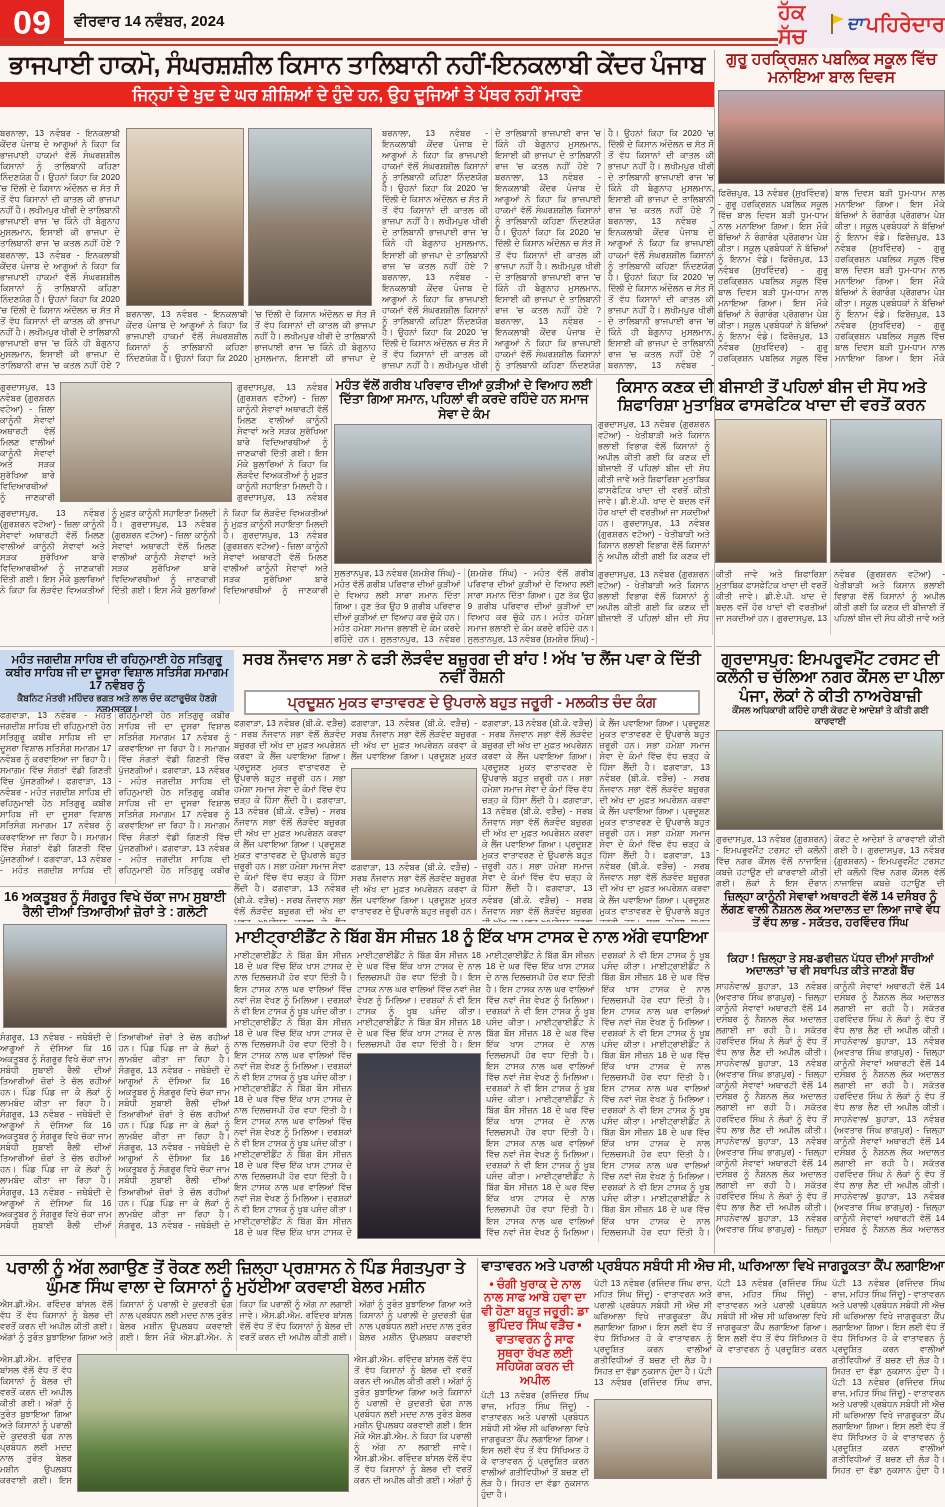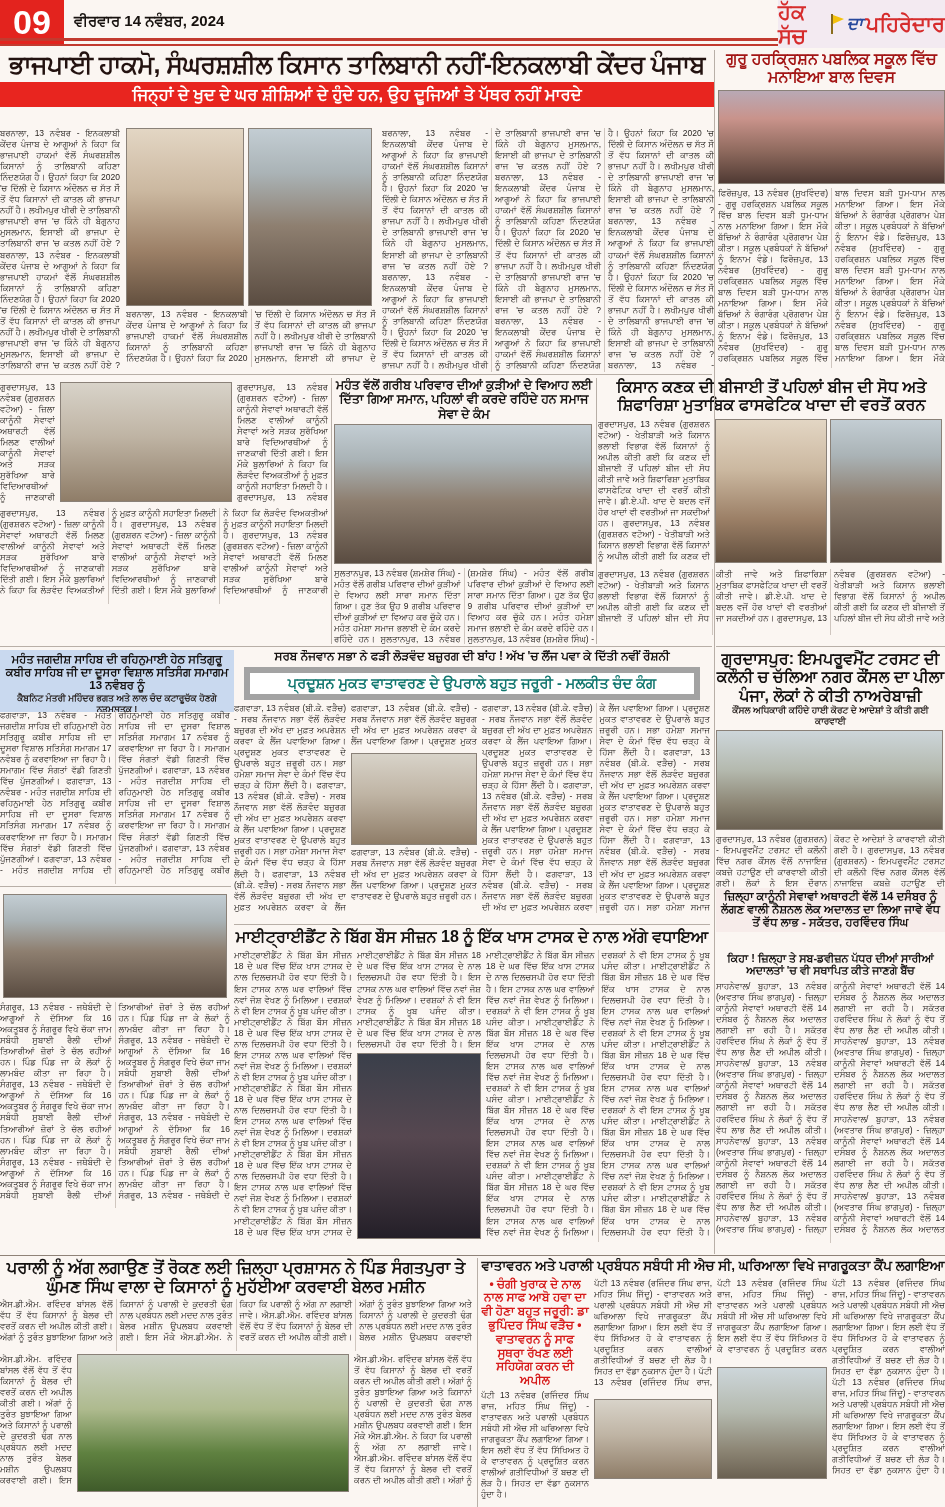--- a/index.html
+++ b/index.html
@@ -20,21 +20,21 @@
   .redrule2{position:absolute;left:0;top:44px;width:780px;height:2px;background:#c23a2f;}
   .masthead{position:absolute;left:778px;top:0;width:167px;height:48px;background:#f3eaf1;
             display:flex;align-items:center;justify-content:center;gap:3px;}
   .masthead .m-red{color:#d62c2c;font-size:21px;font-weight:bold;}
   .masthead .m-blue{color:#27489c;font-size:17px;font-weight:bold;font-style:italic;}
   
   .lead-h{font-size:25px;letter-spacing:-0.5px;color:#231210;}
   .banner{background:#e8251f;color:#ffffff;font-size:16.5px;font-weight:bold;text-align:center;
           padding:3px 0;margin-top:3px;}
   .sub-red{color:#d61a1a;}
-  .redbox{border:6px solid #a3a3a3;color:#0f766e;font-weight:bold;text-align:center;
+  .redbox{border:2px solid #a3a3a3;color:#7f1d1d;font-weight:bold;text-align:center;
           font-size:14.5px;padding:2px 0;margin:3px 10px;background:#fff;}
   .bluebox{background:#c9d9ef;padding:3px 2px;}
   .kicker{font-size:9px;font-weight:bold;text-align:center;color:#241d1a;}
   .ph-people{background:linear-gradient(180deg,#c3cdd3 0%,#aab3b6 25%,#8e7f70 55%,#5a4c41 100%);}
   .ph-warm{background:linear-gradient(180deg,#e3d6c4 0%,#cbb8a0 35%,#9b7f66 70%,#63503f 100%);}
   .ph-street{background:linear-gradient(180deg,#cdd6da 0%,#b4b9ae 40%,#8c8574 75%,#6b6152 100%);}
   .ph-dark{background:linear-gradient(180deg,#3a3f4a 0%,#564750 45%,#241f28 100%);}
   .ph-field{background:linear-gradient(180deg,#ccd1c5 0%,#aeba8e 40%,#5f8140 72%,#3f5b2a 100%);}
   .ph-room{background:linear-gradient(180deg,#d8d3c9 0%,#bfb4a4 45%,#8f7d68 100%);}
   .ph-stage{background:linear-gradient(180deg,#b9a9b5 0%,#c9938b 30%,#8f6a5e 65%,#4f3a33 100%);}
@@ -115,35 +115,36 @@
     <div class="body" style="height:66px;column-count:3;margin-top:4px;">ਗੁਰਦਾਸਪੁਰ, 13 ਨਵੰਬਰ (ਗੁਰਸ਼ਰਨ ਵਟੋਆ) - ਖੇਤੀਬਾੜੀ ਅਤੇ ਕਿਸਾਨ ਭਲਾਈ ਵਿਭਾਗ ਵੱਲੋਂ ਕਿਸਾਨਾਂ ਨੂੰ ਅਪੀਲ ਕੀਤੀ ਗਈ ਕਿ ਕਣਕ ਦੀ ਬੀਜਾਈ ਤੋਂ ਪਹਿਲਾਂ ਬੀਜ ਦੀ ਸੋਧ ਕੀਤੀ ਜਾਵੇ ਅਤੇ ਸ਼ਿਫਾਰਿਸ਼ਾ ਮੁਤਾਬਿਕ ਫਾਸਫੇਟਿਕ ਖਾਦਾ ਦੀ ਵਰਤੋਂ ਕੀਤੀ ਜਾਵੇ। ਡੀ.ਏ.ਪੀ. ਖਾਦ ਦੇ ਬਦਲ ਵਜੋਂ ਹੋਰ ਖਾਦਾਂ ਵੀ ਵਰਤੀਆਂ ਜਾ ਸਕਦੀਆਂ ਹਨ।  ਗੁਰਦਾਸਪੁਰ, 13 ਨਵੰਬਰ (ਗੁਰਸ਼ਰਨ ਵਟੋਆ) - ਖੇਤੀਬਾੜੀ ਅਤੇ ਕਿਸਾਨ ਭਲਾਈ ਵਿਭਾਗ ਵੱਲੋਂ ਕਿਸਾਨਾਂ ਨੂੰ ਅਪੀਲ ਕੀਤੀ ਗਈ ਕਿ ਕਣਕ ਦੀ ਬੀਜਾਈ ਤੋਂ ਪਹਿਲਾਂ ਬੀਜ ਦੀ ਸੋਧ ਕੀਤੀ ਜਾਵੇ ਅਤੇ ਸ਼ਿਫਾਰਿਸ਼ਾ ਮੁਤਾਬਿਕ ਫਾਸਫੇਟਿਕ ਖਾਦਾ ਦੀ ਵਰਤੋਂ ਕੀਤੀ ਜਾਵੇ। ਡੀ.ਏ.ਪੀ. ਖਾਦ ਦੇ ਬਦਲ ਵਜੋਂ ਹੋਰ ਖਾਦਾਂ ਵੀ ਵਰਤੀਆਂ ਜਾ ਸਕਦੀਆਂ ਹਨ।  ਗੁਰਦਾਸਪੁਰ, 13 ਨਵੰਬਰ (ਗੁਰਸ਼ਰਨ ਵਟੋਆ) - ਖੇਤੀਬਾੜੀ ਅਤੇ ਕਿਸਾਨ ਭਲਾਈ ਵਿਭਾਗ ਵੱਲੋਂ ਕਿਸਾਨਾਂ ਨੂੰ ਅਪੀਲ ਕੀਤੀ ਗਈ ਕਿ ਕਣਕ ਦੀ ਬੀਜਾਈ ਤੋਂ ਪਹਿਲਾਂ ਬੀਜ ਦੀ ਸੋਧ ਕੀਤੀ ਜਾਵੇ ਅਤੇ ਸ਼ਿਫਾਰਿਸ਼ਾ ਮੁਤਾਬਿਕ ਫਾਸਫੇਟਿਕ ਖਾਦਾ ਦੀ ਵਰਤੋਂ ਕੀਤੀ ਜਾਵੇ। ਡੀ.ਏ.ਪੀ. ਖਾਦ ਦੇ ਬਦਲ ਵਜੋਂ ਹੋਰ ਖਾਦਾਂ ਵੀ ਵਰਤੀਆਂ ਜਾ ਸਕਦੀਆਂ ਹਨ।  ਗੁਰਦਾਸਪੁਰ, 13 ਨਵੰਬਰ (ਗੁਰਸ਼ਰਨ ਵਟੋਆ) - ਖੇਤੀਬਾੜੀ ਅਤੇ ਕਿਸਾਨ ਭਲਾਈ ਵਿਭਾਗ ਵੱਲੋਂ ਕਿਸਾਨਾਂ ਨੂੰ ਅਪੀਲ ਕੀਤੀ ਗਈ ਕਿ ਕਣਕ ਦੀ ਬੀਜਾਈ ਤੋਂ ਪਹਿਲਾਂ ਬੀਜ ਦੀ ਸੋਧ ਕੀਤੀ ਜਾਵੇ ਅਤੇ ਸ਼ਿਫਾਰਿਸ਼ਾ ਮੁਤਾਬਿਕ ਫਾਸਫੇਟਿਕ ਖਾਦਾ ਦੀ ਵਰਤੋਂ ਕੀਤੀ ਜਾਵੇ। ਡੀ.ਏ.ਪੀ. ਖਾਦ ਦੇ ਬਦਲ ਵਜੋਂ ਹੋਰ ਖਾਦਾਂ ਵੀ ਵਰਤੀਆਂ ਜਾ ਸਕਦੀਆਂ ਹਨ। </div>
   </div>
 
   <div class="hline" style="left:0;top:646px;width:712px;"></div>
   <div class="hline" style="left:716px;top:646px;width:229px;"></div>
   <div class="vline" style="left:331px;top:378px;height:266px;"></div>
   <div class="vline" style="left:596px;top:378px;height:266px;"></div>
   <div class="vline" style="left:714px;top:50px;height:1204px;"></div>
 
   <div class="sec bluebox" style="left:0;top:650px;width:230px;height:56px;">
-    <div class="hl" style="font-size:11.5px;">ਮਹੰਤ ਜਗਦੀਸ਼ ਸਾਹਿਬ ਦੀ ਰਹਿਨੁਮਾਈ ਹੇਠ ਸਤਿਗੁਰੂ ਕਬੀਰ ਸਾਹਿਬ ਜੀ ਦਾ ਦੂਸਰਾ ਵਿਸ਼ਾਲ ਸਤਿਸੰਗ ਸਮਾਗਮ 13 ਨਵੰਬਰ ਨੂੰ</div>
+    <div class="hl" style="font-size:11.5px;">ਮਹੰਤ ਜਗਦੀਸ਼ ਸਾਹਿਬ ਦੀ ਰਹਿਨੁਮਾਈ ਹੇਠ ਸਤਿਗੁਰੂ ਕਬੀਰ ਸਾਹਿਬ ਜੀ ਦਾ ਦੂਸਰਾ ਵਿਸ਼ਾਲ ਸਤਿਸੰਗ ਸਮਾਗਮ 17 ਨਵੰਬਰ ਨੂੰ</div>
     <div class="kicker">ਕੈਬਨਿਟ ਮੰਤਰੀ ਮਹਿੰਦਰ ਭਗਤ ਅਤੇ ਲਾਲ ਚੰਦ ਕਟਾਰੂਚੱਕ ਹੋਣਗੇ ਨਤਮਸਤਕ !</div>
   </div>
   <div class="sec" style="left:0;top:710px;width:230px;height:174px;">
     <div class="body" style="height:100%;column-count:2;">ਫਗਵਾੜਾ, 13 ਨਵੰਬਰ - ਮਹੰਤ ਜਗਦੀਸ਼ ਸਾਹਿਬ ਦੀ ਰਹਿਨੁਮਾਈ ਹੇਠ ਸਤਿਗੁਰੂ ਕਬੀਰ ਸਾਹਿਬ ਜੀ ਦਾ ਦੂਸਰਾ ਵਿਸ਼ਾਲ ਸਤਿਸੰਗ ਸਮਾਗਮ 17 ਨਵੰਬਰ ਨੂੰ ਕਰਵਾਇਆ ਜਾ ਰਿਹਾ ਹੈ। ਸਮਾਗਮ ਵਿੱਚ ਸੰਗਤਾਂ ਵੱਡੀ ਗਿਣਤੀ ਵਿੱਚ ਪੁੱਜਣਗੀਆਂ।  ਫਗਵਾੜਾ, 13 ਨਵੰਬਰ - ਮਹੰਤ ਜਗਦੀਸ਼ ਸਾਹਿਬ ਦੀ ਰਹਿਨੁਮਾਈ ਹੇਠ ਸਤਿਗੁਰੂ ਕਬੀਰ ਸਾਹਿਬ ਜੀ ਦਾ ਦੂਸਰਾ ਵਿਸ਼ਾਲ ਸਤਿਸੰਗ ਸਮਾਗਮ 17 ਨਵੰਬਰ ਨੂੰ ਕਰਵਾਇਆ ਜਾ ਰਿਹਾ ਹੈ। ਸਮਾਗਮ ਵਿੱਚ ਸੰਗਤਾਂ ਵੱਡੀ ਗਿਣਤੀ ਵਿੱਚ ਪੁੱਜਣਗੀਆਂ।  ਫਗਵਾੜਾ, 13 ਨਵੰਬਰ - ਮਹੰਤ ਜਗਦੀਸ਼ ਸਾਹਿਬ ਦੀ ਰਹਿਨੁਮਾਈ ਹੇਠ ਸਤਿਗੁਰੂ ਕਬੀਰ ਸਾਹਿਬ ਜੀ ਦਾ ਦੂਸਰਾ ਵਿਸ਼ਾਲ ਸਤਿਸੰਗ ਸਮਾਗਮ 17 ਨਵੰਬਰ ਨੂੰ ਕਰਵਾਇਆ ਜਾ ਰਿਹਾ ਹੈ। ਸਮਾਗਮ ਵਿੱਚ ਸੰਗਤਾਂ ਵੱਡੀ ਗਿਣਤੀ ਵਿੱਚ ਪੁੱਜਣਗੀਆਂ।  ਫਗਵਾੜਾ, 13 ਨਵੰਬਰ - ਮਹੰਤ ਜਗਦੀਸ਼ ਸਾਹਿਬ ਦੀ ਰਹਿਨੁਮਾਈ ਹੇਠ ਸਤਿਗੁਰੂ ਕਬੀਰ ਸਾਹਿਬ ਜੀ ਦਾ ਦੂਸਰਾ ਵਿਸ਼ਾਲ ਸਤਿਸੰਗ ਸਮਾਗਮ 17 ਨਵੰਬਰ ਨੂੰ ਕਰਵਾਇਆ ਜਾ ਰਿਹਾ ਹੈ। ਸਮਾਗਮ ਵਿੱਚ ਸੰਗਤਾਂ ਵੱਡੀ ਗਿਣਤੀ ਵਿੱਚ ਪੁੱਜਣਗੀਆਂ।  ਫਗਵਾੜਾ, 13 ਨਵੰਬਰ - ਮਹੰਤ ਜਗਦੀਸ਼ ਸਾਹਿਬ ਦੀ ਰਹਿਨੁਮਾਈ ਹੇਠ ਸਤਿਗੁਰੂ ਕਬੀਰ ਸਾਹਿਬ ਜੀ ਦਾ ਦੂਸਰਾ ਵਿਸ਼ਾਲ ਸਤਿਸੰਗ ਸਮਾਗਮ 17 ਨਵੰਬਰ ਨੂੰ ਕਰਵਾਇਆ ਜਾ ਰਿਹਾ ਹੈ। ਸਮਾਗਮ ਵਿੱਚ ਸੰਗਤਾਂ ਵੱਡੀ ਗਿਣਤੀ ਵਿੱਚ ਪੁੱਜਣਗੀਆਂ।  ਫਗਵਾੜਾ, 13 ਨਵੰਬਰ - ਮਹੰਤ ਜਗਦੀਸ਼ ਸਾਹਿਬ ਦੀ ਰਹਿਨੁਮਾਈ ਹੇਠ ਸਤਿਗੁਰੂ ਕਬੀਰ ਸਾਹਿਬ ਜੀ ਦਾ ਦੂਸਰਾ ਵਿਸ਼ਾਲ ਸਤਿਸੰਗ ਸਮਾਗਮ 17 ਨਵੰਬਰ ਨੂੰ ਕਰਵਾਇਆ ਜਾ ਰਿਹਾ ਹੈ। ਸਮਾਗਮ ਵਿੱਚ ਸੰਗਤਾਂ ਵੱਡੀ ਗਿਣਤੀ ਵਿੱਚ ਪੁੱਜਣਗੀਆਂ। </div>
   </div>
 
   <div class="hline" style="left:0;top:886px;width:231px;"></div>
   <div class="sec" style="left:0;top:890px;width:230px;height:364px;">
+    <div class="hl" style="font-size:13px;">16 ਅਕਤੂਬਰ ਨੂੰ ਸੰਗਰੂਰ ਵਿਖੇ ਚੱਕਾ ਜਾਮ ਸੁਬਾਈ ਰੈਲੀ ਦੀਆਂ ਤਿਆਰੀਆਂ ਜ਼ੋਰਾਂ ਤੇ : ਗਲੋਟੀ</div>
     <div class="photo ph-people" style="width:224px;height:104px;margin:4px auto 0 3px;"></div>
     <div class="body" style="height:206px;column-count:2;margin-top:4px;">ਸੰਗਰੂਰ, 13 ਨਵੰਬਰ - ਜਥੇਬੰਦੀ ਦੇ ਆਗੂਆਂ ਨੇ ਦੱਸਿਆ ਕਿ 16 ਅਕਤੂਬਰ ਨੂੰ ਸੰਗਰੂਰ ਵਿਖੇ ਚੱਕਾ ਜਾਮ ਸਬੰਧੀ ਸੁਬਾਈ ਰੈਲੀ ਦੀਆਂ ਤਿਆਰੀਆਂ ਜ਼ੋਰਾਂ ਤੇ ਚੱਲ ਰਹੀਆਂ ਹਨ। ਪਿੰਡ ਪਿੰਡ ਜਾ ਕੇ ਲੋਕਾਂ ਨੂੰ ਲਾਮਬੰਦ ਕੀਤਾ ਜਾ ਰਿਹਾ ਹੈ।  ਸੰਗਰੂਰ, 13 ਨਵੰਬਰ - ਜਥੇਬੰਦੀ ਦੇ ਆਗੂਆਂ ਨੇ ਦੱਸਿਆ ਕਿ 16 ਅਕਤੂਬਰ ਨੂੰ ਸੰਗਰੂਰ ਵਿਖੇ ਚੱਕਾ ਜਾਮ ਸਬੰਧੀ ਸੁਬਾਈ ਰੈਲੀ ਦੀਆਂ ਤਿਆਰੀਆਂ ਜ਼ੋਰਾਂ ਤੇ ਚੱਲ ਰਹੀਆਂ ਹਨ। ਪਿੰਡ ਪਿੰਡ ਜਾ ਕੇ ਲੋਕਾਂ ਨੂੰ ਲਾਮਬੰਦ ਕੀਤਾ ਜਾ ਰਿਹਾ ਹੈ।  ਸੰਗਰੂਰ, 13 ਨਵੰਬਰ - ਜਥੇਬੰਦੀ ਦੇ ਆਗੂਆਂ ਨੇ ਦੱਸਿਆ ਕਿ 16 ਅਕਤੂਬਰ ਨੂੰ ਸੰਗਰੂਰ ਵਿਖੇ ਚੱਕਾ ਜਾਮ ਸਬੰਧੀ ਸੁਬਾਈ ਰੈਲੀ ਦੀਆਂ ਤਿਆਰੀਆਂ ਜ਼ੋਰਾਂ ਤੇ ਚੱਲ ਰਹੀਆਂ ਹਨ। ਪਿੰਡ ਪਿੰਡ ਜਾ ਕੇ ਲੋਕਾਂ ਨੂੰ ਲਾਮਬੰਦ ਕੀਤਾ ਜਾ ਰਿਹਾ ਹੈ।  ਸੰਗਰੂਰ, 13 ਨਵੰਬਰ - ਜਥੇਬੰਦੀ ਦੇ ਆਗੂਆਂ ਨੇ ਦੱਸਿਆ ਕਿ 16 ਅਕਤੂਬਰ ਨੂੰ ਸੰਗਰੂਰ ਵਿਖੇ ਚੱਕਾ ਜਾਮ ਸਬੰਧੀ ਸੁਬਾਈ ਰੈਲੀ ਦੀਆਂ ਤਿਆਰੀਆਂ ਜ਼ੋਰਾਂ ਤੇ ਚੱਲ ਰਹੀਆਂ ਹਨ। ਪਿੰਡ ਪਿੰਡ ਜਾ ਕੇ ਲੋਕਾਂ ਨੂੰ ਲਾਮਬੰਦ ਕੀਤਾ ਜਾ ਰਿਹਾ ਹੈ।  ਸੰਗਰੂਰ, 13 ਨਵੰਬਰ - ਜਥੇਬੰਦੀ ਦੇ ਆਗੂਆਂ ਨੇ ਦੱਸਿਆ ਕਿ 16 ਅਕਤੂਬਰ ਨੂੰ ਸੰਗਰੂਰ ਵਿਖੇ ਚੱਕਾ ਜਾਮ ਸਬੰਧੀ ਸੁਬਾਈ ਰੈਲੀ ਦੀਆਂ ਤਿਆਰੀਆਂ ਜ਼ੋਰਾਂ ਤੇ ਚੱਲ ਰਹੀਆਂ ਹਨ। ਪਿੰਡ ਪਿੰਡ ਜਾ ਕੇ ਲੋਕਾਂ ਨੂੰ ਲਾਮਬੰਦ ਕੀਤਾ ਜਾ ਰਿਹਾ ਹੈ।  ਸੰਗਰੂਰ, 13 ਨਵੰਬਰ - ਜਥੇਬੰਦੀ ਦੇ ਆਗੂਆਂ ਨੇ ਦੱਸਿਆ ਕਿ 16 ਅਕਤੂਬਰ ਨੂੰ ਸੰਗਰੂਰ ਵਿਖੇ ਚੱਕਾ ਜਾਮ ਸਬੰਧੀ ਸੁਬਾਈ ਰੈਲੀ ਦੀਆਂ ਤਿਆਰੀਆਂ ਜ਼ੋਰਾਂ ਤੇ ਚੱਲ ਰਹੀਆਂ ਹਨ। ਪਿੰਡ ਪਿੰਡ ਜਾ ਕੇ ਲੋਕਾਂ ਨੂੰ ਲਾਮਬੰਦ ਕੀਤਾ ਜਾ ਰਿਹਾ ਹੈ।  ਸੰਗਰੂਰ, 13 ਨਵੰਬਰ - ਜਥੇਬੰਦੀ ਦੇ ਆਗੂਆਂ ਨੇ ਦੱਸਿਆ ਕਿ 16 ਅਕਤੂਬਰ ਨੂੰ ਸੰਗਰੂਰ ਵਿਖੇ ਚੱਕਾ ਜਾਮ ਸਬੰਧੀ ਸੁਬਾਈ ਰੈਲੀ ਦੀਆਂ ਤਿਆਰੀਆਂ ਜ਼ੋਰਾਂ ਤੇ ਚੱਲ ਰਹੀਆਂ ਹਨ। ਪਿੰਡ ਪਿੰਡ ਜਾ ਕੇ ਲੋਕਾਂ ਨੂੰ ਲਾਮਬੰਦ ਕੀਤਾ ਜਾ ਰਿਹਾ ਹੈ।  ਸੰਗਰੂਰ, 13 ਨਵੰਬਰ - ਜਥੇਬੰਦੀ ਦੇ ਆਗੂਆਂ ਨੇ ਦੱਸਿਆ ਕਿ 16 ਅਕਤੂਬਰ ਨੂੰ ਸੰਗਰੂਰ ਵਿਖੇ ਚੱਕਾ ਜਾਮ ਸਬੰਧੀ ਸੁਬਾਈ ਰੈਲੀ ਦੀਆਂ ਤਿਆਰੀਆਂ ਜ਼ੋਰਾਂ ਤੇ ਚੱਲ ਰਹੀਆਂ ਹਨ। ਪਿੰਡ ਪਿੰਡ ਜਾ ਕੇ ਲੋਕਾਂ ਨੂੰ ਲਾਮਬੰਦ ਕੀਤਾ ਜਾ ਰਿਹਾ ਹੈ।  ਸੰਗਰੂਰ, 13 ਨਵੰਬਰ - ਜਥੇਬੰਦੀ ਦੇ ਆਗੂਆਂ ਨੇ ਦੱਸਿਆ ਕਿ 16 ਅਕਤੂਬਰ ਨੂੰ ਸੰਗਰੂਰ ਵਿਖੇ ਚੱਕਾ ਜਾਮ ਸਬੰਧੀ ਸੁਬਾਈ ਰੈਲੀ ਦੀਆਂ ਤਿਆਰੀਆਂ ਜ਼ੋਰਾਂ ਤੇ ਚੱਲ ਰਹੀਆਂ ਹਨ। ਪਿੰਡ ਪਿੰਡ ਜਾ ਕੇ ਲੋਕਾਂ ਨੂੰ ਲਾਮਬੰਦ ਕੀਤਾ ਜਾ ਰਿਹਾ ਹੈ। </div>
   </div>
 
   <div class="sec" style="left:234px;top:650px;width:476px;height:272px;">
-    <div class="hl" style="font-size:12px;">ਸਰਬ ਨੌਜਵਾਨ ਸਭਾ ਨੇ ਫੜੀ ਲੋੜਵੰਦ ਬਜ਼ੁਰਗ ਦੀ ਬਾਂਹ ! ਅੱਖ 'ਚ ਲੈਂਜ ਪਵਾ ਕੇ ਦਿੱਤੀ ਨਵੀਂ ਰੌਸ਼ਨੀ</div>
+    <div class="hl" style="font-size:16px;">ਸਰਬ ਨੌਜਵਾਨ ਸਭਾ ਨੇ ਫੜੀ ਲੋੜਵੰਦ ਬਜ਼ੁਰਗ ਦੀ ਬਾਂਹ ! ਅੱਖ 'ਚ ਲੈਂਜ ਪਵਾ ਕੇ ਦਿੱਤੀ ਨਵੀਂ ਰੌਸ਼ਨੀ</div>
     <div class="redbox">ਪ੍ਰਦੂਸ਼ਨ ਮੁਕਤ ਵਾਤਾਵਰਣ ਦੇ ਉਪਰਾਲੇ ਬਹੁਤ ਜਰੂਰੀ - ਮਲਕੀਤ ਚੰਦ ਕੰਗ</div>
     <div style="display:flex;gap:5px;margin-top:3px;">
       <div class="body" style="width:112px;height:210px;column-count:1;">ਫਗਵਾੜਾ, 13 ਨਵੰਬਰ (ਬੀ.ਕੇ. ਵੜੈਚ) - ਸਰਬ ਨੌਜਵਾਨ ਸਭਾ ਵੱਲੋਂ ਲੋੜਵੰਦ ਬਜ਼ੁਰਗ ਦੀ ਅੱਖ ਦਾ ਮੁਫ਼ਤ ਅਪਰੇਸ਼ਨ ਕਰਵਾ ਕੇ ਲੈਂਜ ਪਵਾਇਆ ਗਿਆ। ਪ੍ਰਦੂਸ਼ਣ ਮੁਕਤ ਵਾਤਾਵਰਣ ਦੇ ਉਪਰਾਲੇ ਬਹੁਤ ਜ਼ਰੂਰੀ ਹਨ। ਸਭਾ ਹਮੇਸ਼ਾ ਸਮਾਜ ਸੇਵਾ ਦੇ ਕੰਮਾਂ ਵਿੱਚ ਵੱਧ ਚੜ੍ਹ ਕੇ ਹਿੱਸਾ ਲੈਂਦੀ ਹੈ।  ਫਗਵਾੜਾ, 13 ਨਵੰਬਰ (ਬੀ.ਕੇ. ਵੜੈਚ) - ਸਰਬ ਨੌਜਵਾਨ ਸਭਾ ਵੱਲੋਂ ਲੋੜਵੰਦ ਬਜ਼ੁਰਗ ਦੀ ਅੱਖ ਦਾ ਮੁਫ਼ਤ ਅਪਰੇਸ਼ਨ ਕਰਵਾ ਕੇ ਲੈਂਜ ਪਵਾਇਆ ਗਿਆ। ਪ੍ਰਦੂਸ਼ਣ ਮੁਕਤ ਵਾਤਾਵਰਣ ਦੇ ਉਪਰਾਲੇ ਬਹੁਤ ਜ਼ਰੂਰੀ ਹਨ। ਸਭਾ ਹਮੇਸ਼ਾ ਸਮਾਜ ਸੇਵਾ ਦੇ ਕੰਮਾਂ ਵਿੱਚ ਵੱਧ ਚੜ੍ਹ ਕੇ ਹਿੱਸਾ ਲੈਂਦੀ ਹੈ।  ਫਗਵਾੜਾ, 13 ਨਵੰਬਰ (ਬੀ.ਕੇ. ਵੜੈਚ) - ਸਰਬ ਨੌਜਵਾਨ ਸਭਾ ਵੱਲੋਂ ਲੋੜਵੰਦ ਬਜ਼ੁਰਗ ਦੀ ਅੱਖ ਦਾ ਮੁਫ਼ਤ ਅਪਰੇਸ਼ਨ ਕਰਵਾ ਕੇ ਲੈਂਜ ਪਵਾਇਆ ਗਿਆ। ਪ੍ਰਦੂਸ਼ਣ ਮੁਕਤ ਵਾਤਾਵਰਣ ਦੇ ਉਪਰਾਲੇ ਬਹੁਤ ਜ਼ਰੂਰੀ ਹਨ। ਸਭਾ ਹਮੇਸ਼ਾ ਸਮਾਜ ਸੇਵਾ ਦੇ ਕੰਮਾਂ ਵਿੱਚ ਵੱਧ ਚੜ੍ਹ ਕੇ ਹਿੱਸਾ ਲੈਂਦੀ ਹੈ।  ਫਗਵਾੜਾ, 13 ਨਵੰਬਰ (ਬੀ.ਕੇ. ਵੜੈਚ) - ਸਰਬ ਨੌਜਵਾਨ ਸਭਾ ਵੱਲੋਂ ਲੋੜਵੰਦ ਬਜ਼ੁਰਗ ਦੀ ਅੱਖ ਦਾ ਮੁਫ਼ਤ ਅਪਰੇਸ਼ਨ ਕਰਵਾ ਕੇ ਲੈਂਜ ਪਵਾਇਆ ਗਿਆ। ਪ੍ਰਦੂਸ਼ਣ ਮੁਕਤ ਵਾਤਾਵਰਣ ਦੇ ਉਪਰਾਲੇ ਬਹੁਤ ਜ਼ਰੂਰੀ ਹਨ। ਸਭਾ ਹਮੇਸ਼ਾ ਸਮਾਜ ਸੇਵਾ ਦੇ ਕੰਮਾਂ ਵਿੱਚ ਵੱਧ ਚੜ੍ਹ ਕੇ ਹਿੱਸਾ ਲੈਂਦੀ ਹੈ। </div>
       <div style="width:126px;">
         <div class="body" style="height:48px;column-count:1;">ਫਗਵਾੜਾ, 13 ਨਵੰਬਰ (ਬੀ.ਕੇ. ਵੜੈਚ) - ਸਰਬ ਨੌਜਵਾਨ ਸਭਾ ਵੱਲੋਂ ਲੋੜਵੰਦ ਬਜ਼ੁਰਗ ਦੀ ਅੱਖ ਦਾ ਮੁਫ਼ਤ ਅਪਰੇਸ਼ਨ ਕਰਵਾ ਕੇ ਲੈਂਜ ਪਵਾਇਆ ਗਿਆ। ਪ੍ਰਦੂਸ਼ਣ ਮੁਕਤ ਵਾਤਾਵਰਣ ਦੇ ਉਪਰਾਲੇ ਬਹੁਤ ਜ਼ਰੂਰੀ ਹਨ। ਸਭਾ ਹਮੇਸ਼ਾ ਸਮਾਜ ਸੇਵਾ ਦੇ ਕੰਮਾਂ ਵਿੱਚ ਵੱਧ ਚੜ੍ਹ ਕੇ ਹਿੱਸਾ ਲੈਂਦੀ ਹੈ। </div>
         <div class="photo ph-room" style="width:126px;height:92px;margin-top:2px;"></div>
         <div class="body" style="height:62px;column-count:1;margin-top:2px;">ਫਗਵਾੜਾ, 13 ਨਵੰਬਰ (ਬੀ.ਕੇ. ਵੜੈਚ) - ਸਰਬ ਨੌਜਵਾਨ ਸਭਾ ਵੱਲੋਂ ਲੋੜਵੰਦ ਬਜ਼ੁਰਗ ਦੀ ਅੱਖ ਦਾ ਮੁਫ਼ਤ ਅਪਰੇਸ਼ਨ ਕਰਵਾ ਕੇ ਲੈਂਜ ਪਵਾਇਆ ਗਿਆ। ਪ੍ਰਦੂਸ਼ਣ ਮੁਕਤ ਵਾਤਾਵਰਣ ਦੇ ਉਪਰਾਲੇ ਬਹੁਤ ਜ਼ਰੂਰੀ ਹਨ। ਸਭਾ ਹਮੇਸ਼ਾ ਸਮਾਜ ਸੇਵਾ ਦੇ ਕੰਮਾਂ ਵਿੱਚ ਵੱਧ ਚੜ੍ਹ ਕੇ ਹਿੱਸਾ ਲੈਂਦੀ ਹੈ। </div>
       </div>
       <div class="body" style="flex:1;height:210px;column-count:2;">ਫਗਵਾੜਾ, 13 ਨਵੰਬਰ (ਬੀ.ਕੇ. ਵੜੈਚ) - ਸਰਬ ਨੌਜਵਾਨ ਸਭਾ ਵੱਲੋਂ ਲੋੜਵੰਦ ਬਜ਼ੁਰਗ ਦੀ ਅੱਖ ਦਾ ਮੁਫ਼ਤ ਅਪਰੇਸ਼ਨ ਕਰਵਾ ਕੇ ਲੈਂਜ ਪਵਾਇਆ ਗਿਆ। ਪ੍ਰਦੂਸ਼ਣ ਮੁਕਤ ਵਾਤਾਵਰਣ ਦੇ ਉਪਰਾਲੇ ਬਹੁਤ ਜ਼ਰੂਰੀ ਹਨ। ਸਭਾ ਹਮੇਸ਼ਾ ਸਮਾਜ ਸੇਵਾ ਦੇ ਕੰਮਾਂ ਵਿੱਚ ਵੱਧ ਚੜ੍ਹ ਕੇ ਹਿੱਸਾ ਲੈਂਦੀ ਹੈ।  ਫਗਵਾੜਾ, 13 ਨਵੰਬਰ (ਬੀ.ਕੇ. ਵੜੈਚ) - ਸਰਬ ਨੌਜਵਾਨ ਸਭਾ ਵੱਲੋਂ ਲੋੜਵੰਦ ਬਜ਼ੁਰਗ ਦੀ ਅੱਖ ਦਾ ਮੁਫ਼ਤ ਅਪਰੇਸ਼ਨ ਕਰਵਾ ਕੇ ਲੈਂਜ ਪਵਾਇਆ ਗਿਆ। ਪ੍ਰਦੂਸ਼ਣ ਮੁਕਤ ਵਾਤਾਵਰਣ ਦੇ ਉਪਰਾਲੇ ਬਹੁਤ ਜ਼ਰੂਰੀ ਹਨ। ਸਭਾ ਹਮੇਸ਼ਾ ਸਮਾਜ ਸੇਵਾ ਦੇ ਕੰਮਾਂ ਵਿੱਚ ਵੱਧ ਚੜ੍ਹ ਕੇ ਹਿੱਸਾ ਲੈਂਦੀ ਹੈ।  ਫਗਵਾੜਾ, 13 ਨਵੰਬਰ (ਬੀ.ਕੇ. ਵੜੈਚ) - ਸਰਬ ਨੌਜਵਾਨ ਸਭਾ ਵੱਲੋਂ ਲੋੜਵੰਦ ਬਜ਼ੁਰਗ ਦੀ ਅੱਖ ਦਾ ਮੁਫ਼ਤ ਅਪਰੇਸ਼ਨ ਕਰਵਾ ਕੇ ਲੈਂਜ ਪਵਾਇਆ ਗਿਆ। ਪ੍ਰਦੂਸ਼ਣ ਮੁਕਤ ਵਾਤਾਵਰਣ ਦੇ ਉਪਰਾਲੇ ਬਹੁਤ ਜ਼ਰੂਰੀ ਹਨ। ਸਭਾ ਹਮੇਸ਼ਾ ਸਮਾਜ ਸੇਵਾ ਦੇ ਕੰਮਾਂ ਵਿੱਚ ਵੱਧ ਚੜ੍ਹ ਕੇ ਹਿੱਸਾ ਲੈਂਦੀ ਹੈ।  ਫਗਵਾੜਾ, 13 ਨਵੰਬਰ (ਬੀ.ਕੇ. ਵੜੈਚ) - ਸਰਬ ਨੌਜਵਾਨ ਸਭਾ ਵੱਲੋਂ ਲੋੜਵੰਦ ਬਜ਼ੁਰਗ ਦੀ ਅੱਖ ਦਾ ਮੁਫ਼ਤ ਅਪਰੇਸ਼ਨ ਕਰਵਾ ਕੇ ਲੈਂਜ ਪਵਾਇਆ ਗਿਆ। ਪ੍ਰਦੂਸ਼ਣ ਮੁਕਤ ਵਾਤਾਵਰਣ ਦੇ ਉਪਰਾਲੇ ਬਹੁਤ ਜ਼ਰੂਰੀ ਹਨ। ਸਭਾ ਹਮੇਸ਼ਾ ਸਮਾਜ ਸੇਵਾ ਦੇ ਕੰਮਾਂ ਵਿੱਚ ਵੱਧ ਚੜ੍ਹ ਕੇ ਹਿੱਸਾ ਲੈਂਦੀ ਹੈ।  ਫਗਵਾੜਾ, 13 ਨਵੰਬਰ (ਬੀ.ਕੇ. ਵੜੈਚ) - ਸਰਬ ਨੌਜਵਾਨ ਸਭਾ ਵੱਲੋਂ ਲੋੜਵੰਦ ਬਜ਼ੁਰਗ ਦੀ ਅੱਖ ਦਾ ਮੁਫ਼ਤ ਅਪਰੇਸ਼ਨ ਕਰਵਾ ਕੇ ਲੈਂਜ ਪਵਾਇਆ ਗਿਆ। ਪ੍ਰਦੂਸ਼ਣ ਮੁਕਤ ਵਾਤਾਵਰਣ ਦੇ ਉਪਰਾਲੇ ਬਹੁਤ ਜ਼ਰੂਰੀ ਹਨ। ਸਭਾ ਹਮੇਸ਼ਾ ਸਮਾਜ ਸੇਵਾ ਦੇ ਕੰਮਾਂ ਵਿੱਚ ਵੱਧ ਚੜ੍ਹ ਕੇ ਹਿੱਸਾ ਲੈਂਦੀ ਹੈ।  ਫਗਵਾੜਾ, 13 ਨਵੰਬਰ (ਬੀ.ਕੇ. ਵੜੈਚ) - ਸਰਬ ਨੌਜਵਾਨ ਸਭਾ ਵੱਲੋਂ ਲੋੜਵੰਦ ਬਜ਼ੁਰਗ ਦੀ ਅੱਖ ਦਾ ਮੁਫ਼ਤ ਅਪਰੇਸ਼ਨ ਕਰਵਾ ਕੇ ਲੈਂਜ ਪਵਾਇਆ ਗਿਆ। ਪ੍ਰਦੂਸ਼ਣ ਮੁਕਤ ਵਾਤਾਵਰਣ ਦੇ ਉਪਰਾਲੇ ਬਹੁਤ ਜ਼ਰੂਰੀ ਹਨ। ਸਭਾ ਹਮੇਸ਼ਾ ਸਮਾਜ ਸੇਵਾ ਦੇ ਕੰਮਾਂ ਵਿੱਚ ਵੱਧ ਚੜ੍ਹ ਕੇ ਹਿੱਸਾ ਲੈਂਦੀ ਹੈ।  ਫਗਵਾੜਾ, 13 ਨਵੰਬਰ (ਬੀ.ਕੇ. ਵੜੈਚ) - ਸਰਬ ਨੌਜਵਾਨ ਸਭਾ ਵੱਲੋਂ ਲੋੜਵੰਦ ਬਜ਼ੁਰਗ ਦੀ ਅੱਖ ਦਾ ਮੁਫ਼ਤ ਅਪਰੇਸ਼ਨ ਕਰਵਾ ਕੇ ਲੈਂਜ ਪਵਾਇਆ ਗਿਆ। ਪ੍ਰਦੂਸ਼ਣ ਮੁਕਤ ਵਾਤਾਵਰਣ ਦੇ ਉਪਰਾਲੇ ਬਹੁਤ ਜ਼ਰੂਰੀ ਹਨ। ਸਭਾ ਹਮੇਸ਼ਾ ਸਮਾਜ ਸੇਵਾ ਦੇ ਕੰਮਾਂ ਵਿੱਚ ਵੱਧ ਚੜ੍ਹ ਕੇ ਹਿੱਸਾ ਲੈਂਦੀ ਹੈ। </div>
     </div>

